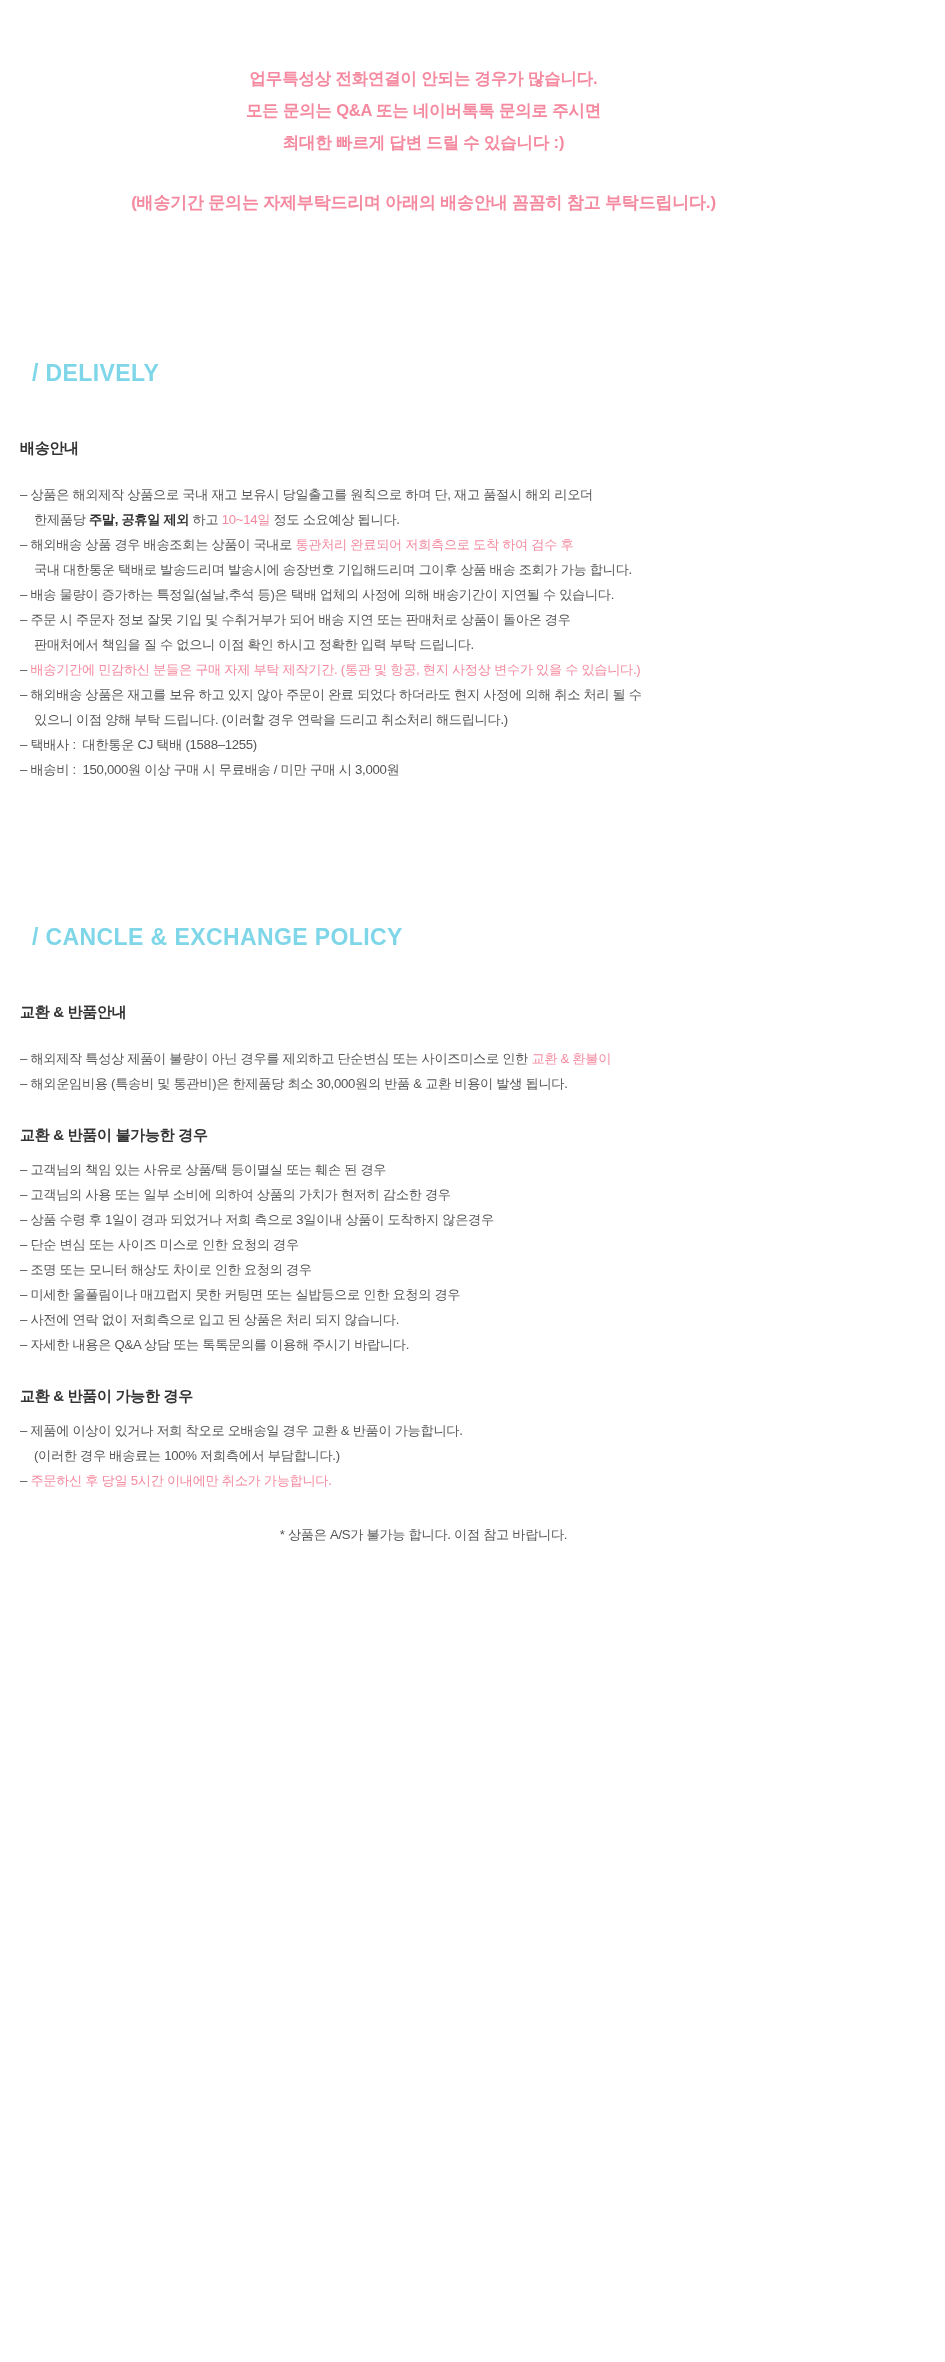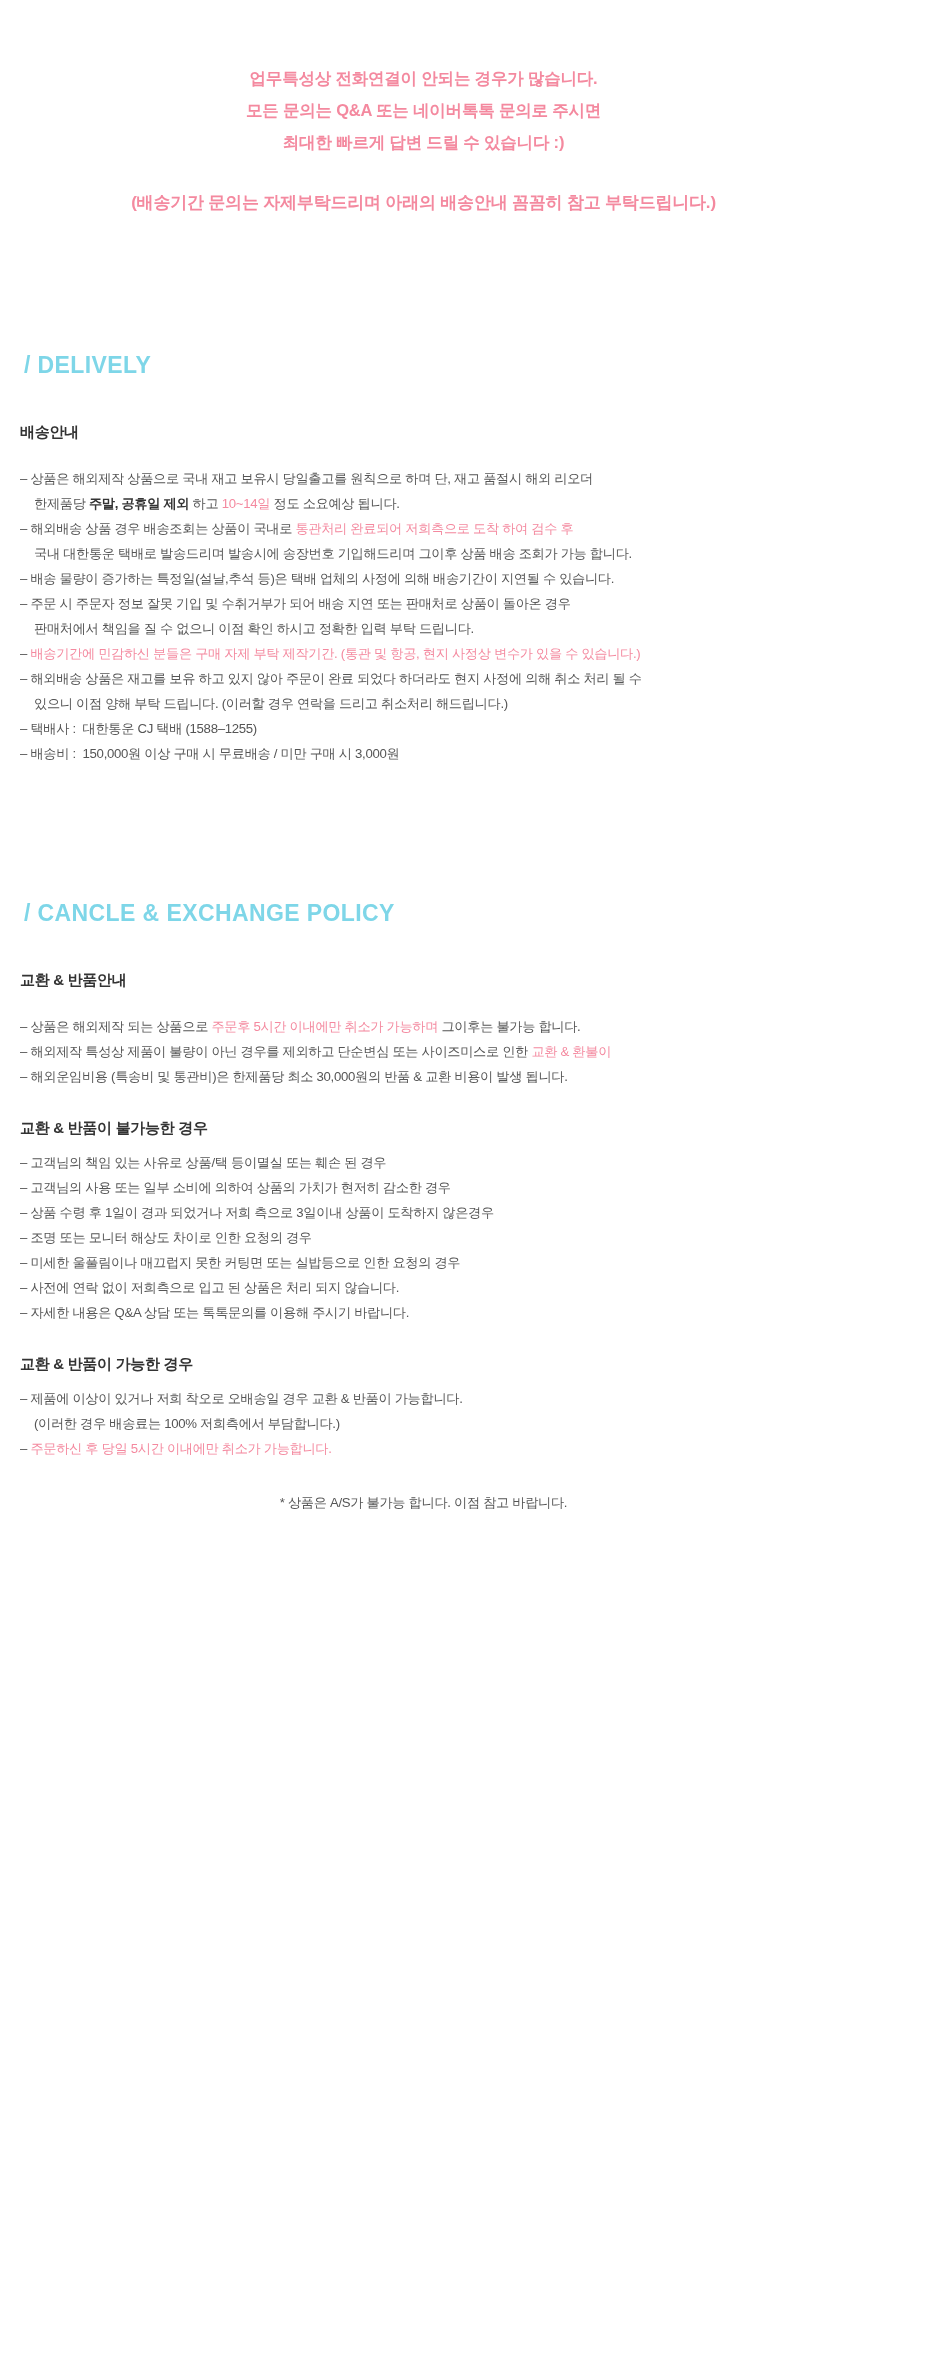--- a/index.html
+++ b/index.html
@@ -47,21 +47,21 @@
 
   
   .section {
     position: relative;
   }
   .section-title {
     color: #7ed6e8;
     font-size: 23px;
     font-weight: bold;
     letter-spacing: 0.4px;
-    margin: 4px;
+    margin: 12px;
     padding-left: 0;
   }
   .sub-title {
     color: #333333;
     font-size: 15px;
     font-weight: bold;
     letter-spacing: -0.3px;
   }
 
   
@@ -144,32 +144,32 @@
   </div>
 
   <div class="sp-130"></div>
 
   <div class="section">
     <div class="section-title">/ CANCLE &amp; EXCHANGE POLICY</div>
     <div class="sp-40"></div>
     <div class="sub-title">교환 &amp; 반품안내</div>
     <div class="sp-24"></div>
     <ul class="list" id="cancel-intro-list">
-        <li><span class="dash">– </span><span>상품은 해외제작 되는 상품으로 </span><span class="pink">주문후 5시간 이내에만 취소가 가능하며</span><span> 그이후는 불가능 합니다.</span></li>
         <li><span class="dash">– </span><span>해외제작 특성상 제품이 불량이 아닌 경우를 제외하고 단순변심 또는 사이즈미스로 인한 </span><span class="pink">교환 &amp; 환불이</span></li>
         <li><span class="dash">– </span><span>해외운임비용 (특송비 및 통관비)은 한제품당 최소 30,000원의 반품 &amp; 교환 비용이 발생 됩니다.</span></li>
       </ul>
 
     <div class="sp-30"></div>
     <div class="sub-title">교환 &amp; 반품이 불가능한 경우</div>
     <div class="sp-12"></div>
     <ul class="list" id="impossible-list">
         <li><span class="dash">– </span><span>고객님의 책임 있는 사유로 상품/택 등이멸실 또는 훼손 된 경우</span></li>
         <li><span class="dash">– </span><span>고객님의 사용 또는 일부 소비에 의하여 상품의 가치가 현저히 감소한 경우</span></li>
         <li><span class="dash">– </span><span>상품 수령 후 1일이 경과 되었거나 저희 측으로 3일이내 상품이 도착하지 않은경우</span></li>
+        <li><span class="dash">– </span><span>단순 변심 또는 사이즈 미스로 인한 요청의 경우</span></li>
         <li><span class="dash">– </span><span>조명 또는 모니터 해상도 차이로 인한 요청의 경우</span></li>
         <li><span class="dash">– </span><span>미세한 울풀림이나 매끄럽지 못한 커팅면 또는 실밥등으로 인한 요청의 경우</span></li>
         <li><span class="dash">– </span><span>사전에 연락 없이 저희측으로 입고 된 상품은 처리 되지 않습니다.</span></li>
         <li><span class="dash">– </span><span>자세한 내용은 Q&amp;A 상담 또는 톡톡문의를 이용해 주시기 바랍니다.</span></li>
       </ul>
 
     <div class="sp-30"></div>
     <div class="sub-title">교환 &amp; 반품이 가능한 경우</div>
     <div class="sp-12"></div>
     <ul class="list" id="possible-list">

